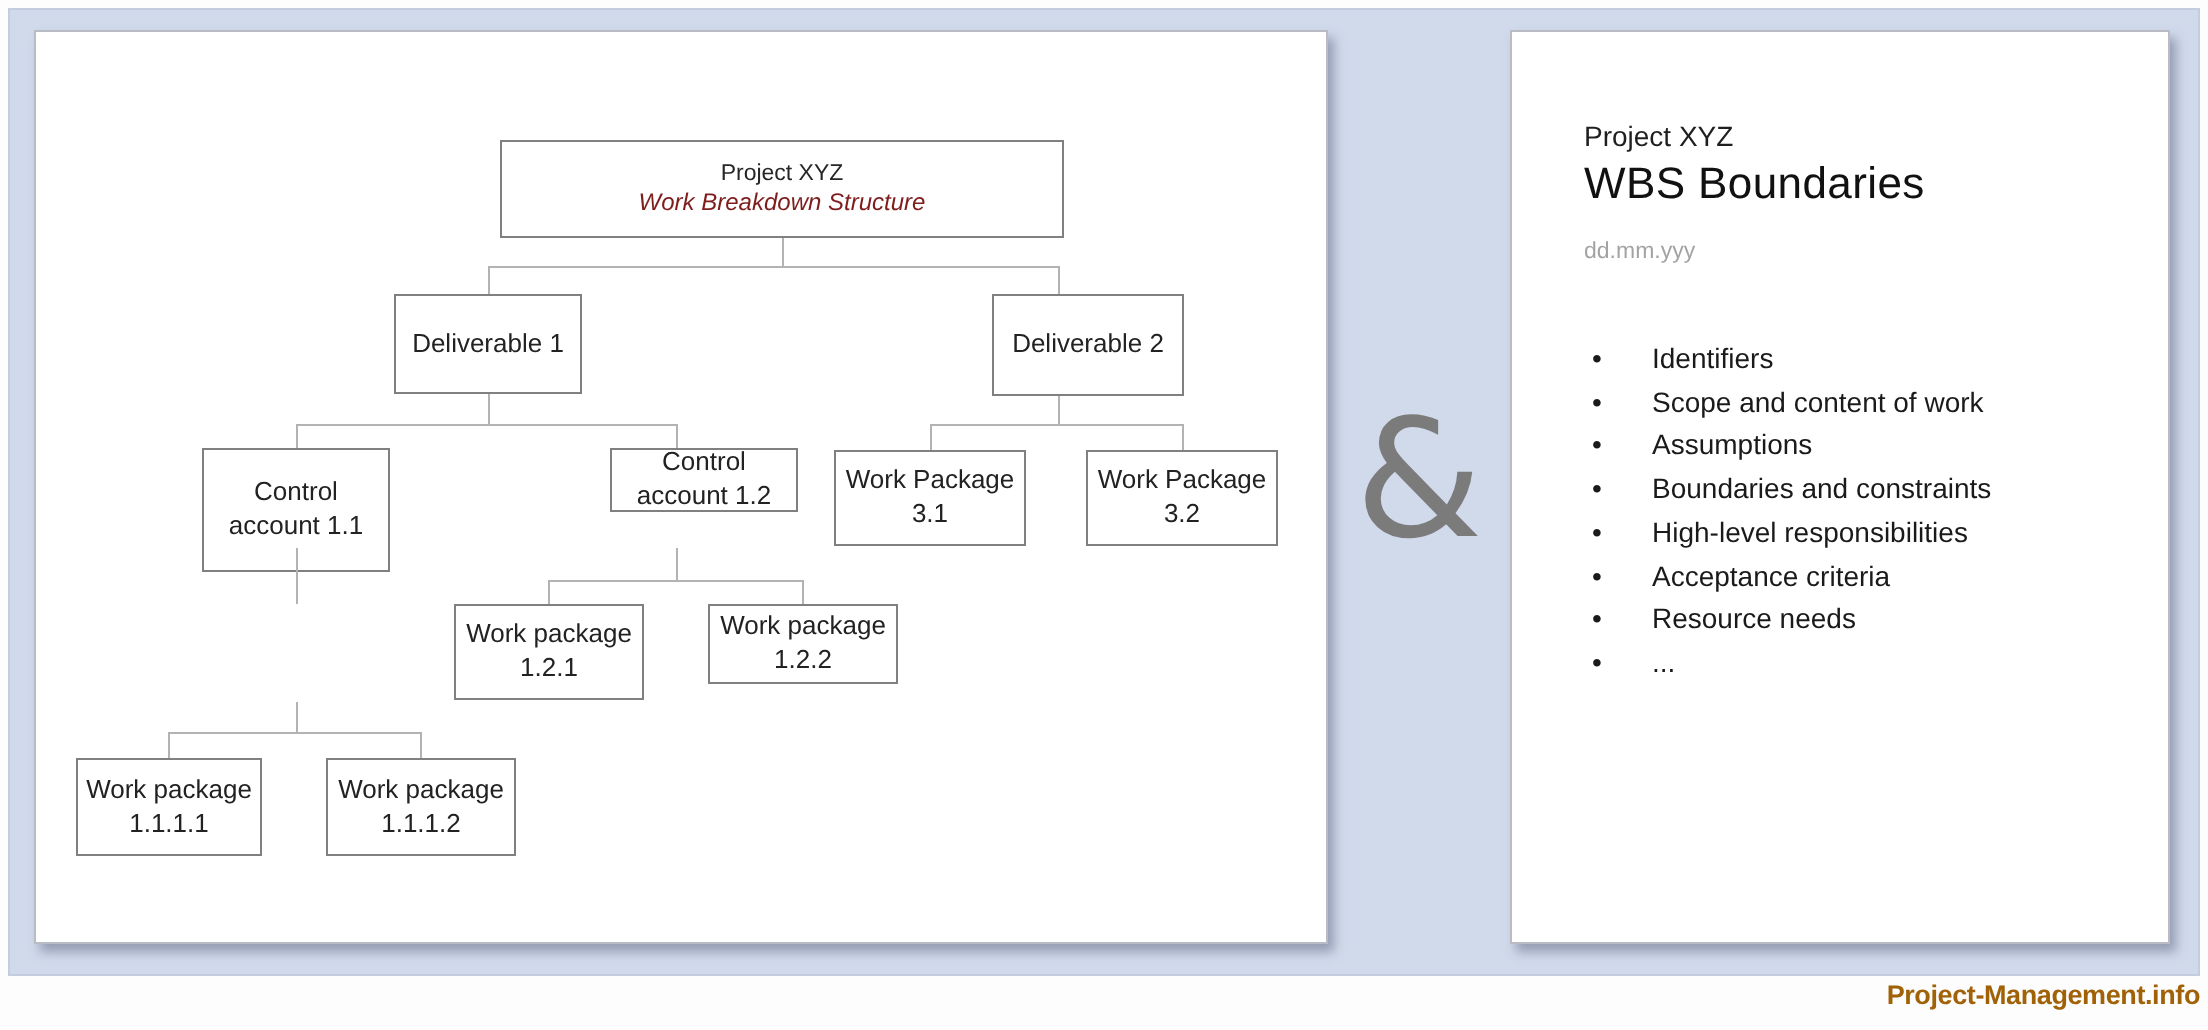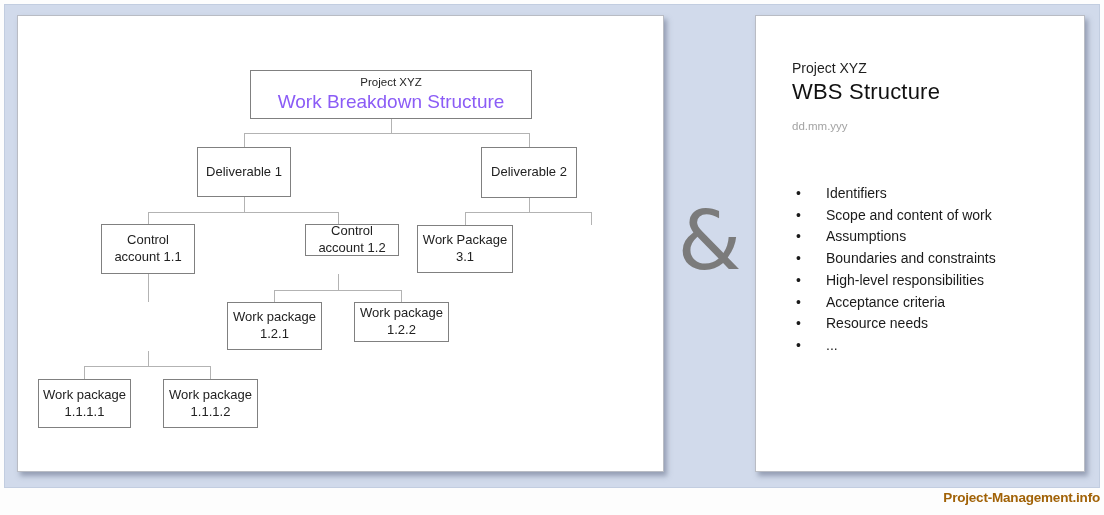--- a/index.html
+++ b/index.html
@@ -14,34 +14,34 @@
   .card { position:absolute; background:#ffffff; border:1px solid #b9bcc4;
           box-shadow:3px 4px 5px rgba(90,100,125,0.50); }
   .card-left  { left:17px; top:15px; width:647px; height:457px; }
   .card-right { left:755px; top:15px; width:330px; height:457px; padding:44px 10px 0 36px; }
 
   
   .node { position:absolute; border:1px solid #808080; background:#ffffff;
           display:flex; flex-direction:column; align-items:center; justify-content:center;
           text-align:center; font-size:13px; line-height:1.3; color:#222222; padding:2px; }
   .root-project { font-size:11.5px; color:#262626; line-height:1.25; }
-  .root-title   { font-size:19px; color:#8b5cf6; line-height:1.25; }
+  .root-title   { font-size:12px; color:#7f1d1d; line-height:1.25;font-style:italic; }
   .vl { position:absolute; width:1px; background:#b3b3b3; }
   .hl { position:absolute; height:1px; background:#b3b3b3; }
 
   
   .amp { position:absolute; left:664px; top:184px; width:91px; height:112px;
          display:flex; align-items:center; justify-content:center;
          font-size:82px; color:#7b7b7b; font-family:"DejaVu Sans", sans-serif; }
 
   
   .dict-project { font-size:14px; color:#1f1f1f; margin-bottom:3px; }
   .dict-title   { font-size:22px; color:#111111; letter-spacing:.2px; font-weight:normal; }
   .dict-date    { font-size:11.5px; color:#a3a3a3; margin-top:15px; }
-  .dict-list { list-style:none; margin-top:51px; margin-left:4px; }
+  .dict-list { list-style:none; margin-top:37px; margin-left:4px; }
   .dict-list li { position:relative; padding-left:30px; font-size:14px; color:#1a1a1a;
                   line-height:21.7px; }
   .dict-list li::before { content:"\2022"; position:absolute; left:0; top:0; color:#1a1a1a; }
 
   .footer { position:absolute; top:490px; right:4px; font-size:13.5px; color:#a16207;
             letter-spacing:-0.2px;font-weight:bold; }
 </style>
 </head>
 <body>
 
@@ -50,25 +50,26 @@
   <div class="blue-panel"></div>
 
   <div class="card card-left">
 
     <div class="node" style="left:232px;top:54px;width:282px;height:49px">
       <div class="root-project">Project XYZ</div>
       <div class="root-title">Work Breakdown Structure</div>
     </div>
 
     <div class="node" style="left:179px;top:131px;width:94px;height:50px">Deliverable 1</div>
-    <div class="node" style="left:463px;top:131px;width:96px;height:51px">Deliverable 2</div>
+    <div class="node" style="left:478px;top:131px;width:96px;height:51px">Deliverable 2</div>
 
-    <div class="node" style="left:83px;top:208px;width:94px;height:50px">Control account 1.1</div>
+    <div class="node" style="left:83px;top:208px;width:94px;height:62px">Control account 1.1</div>
     <div class="node" style="left:287px;top:208px;width:94px;height:32px">Control account 1.2</div>
     <div class="node" style="left:399px;top:209px;width:96px;height:48px">Work Package 3.1</div>
+    <div class="node" style="left:525px;top:209px;width:96px;height:48px">Work Package 3.2</div>
 
     <div class="node" style="left:209px;top:286px;width:95px;height:48px">Work package 1.2.1</div>
     <div class="node" style="left:336px;top:286px;width:95px;height:40px">Work package 1.2.2</div>
 
     <div class="node" style="left:20px;top:363px;width:93px;height:49px">Work package 1.1.1.1</div>
     <div class="node" style="left:145px;top:363px;width:95px;height:49px">Work package 1.1.1.2</div>
 
     <div class="vl" style="left:373px;top:103px;height:15px"></div>
     <div class="hl" style="left:226px;top:117px;width:286px"></div>
     <div class="vl" style="left:226px;top:117px;height:14px"></div>
@@ -94,21 +95,21 @@
     <div class="vl" style="left:130px;top:335px;height:16px"></div>
     <div class="hl" style="left:66px;top:350px;width:127px"></div>
     <div class="vl" style="left:66px;top:350px;height:13px"></div>
     <div class="vl" style="left:192px;top:350px;height:13px"></div>
   </div>
 
   <div class="amp">&amp;</div>
 
   <div class="card card-right">
     <div class="dict-project">Project XYZ</div>
-    <h1 class="dict-title">WBS Structure</h1>
+    <h1 class="dict-title">WBS Boundaries</h1>
     <div class="dict-date">dd.mm.yyy</div>
     <ul class="dict-list">
       <li>Identifiers</li>
       <li>Scope and content of work</li>
       <li>Assumptions</li>
       <li>Boundaries and constraints</li>
       <li>High-level responsibilities</li>
       <li>Acceptance criteria</li>
       <li>Resource needs</li>
       <li>...</li>

